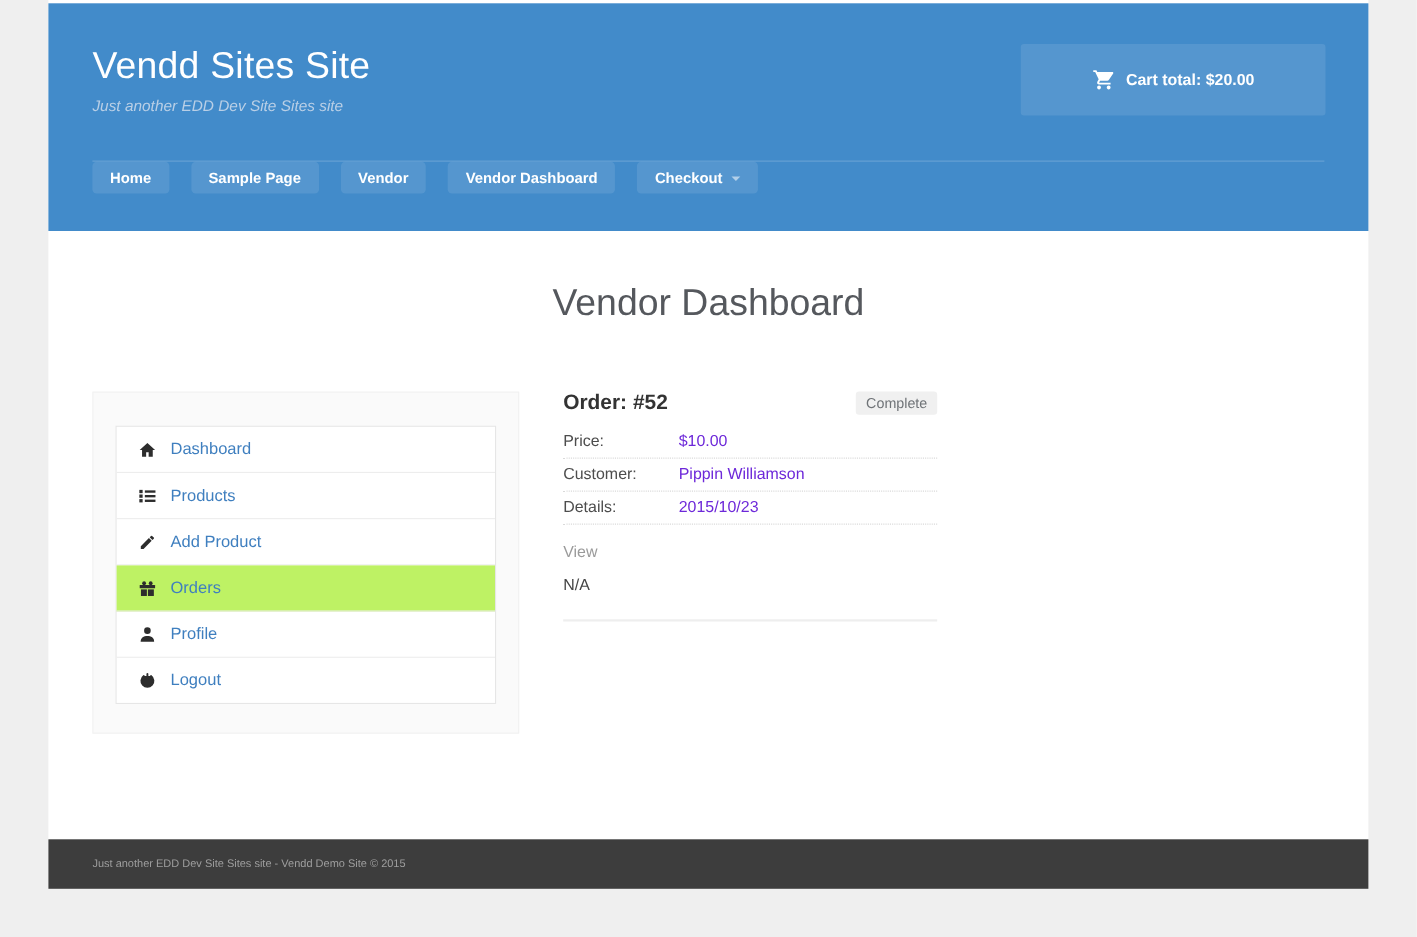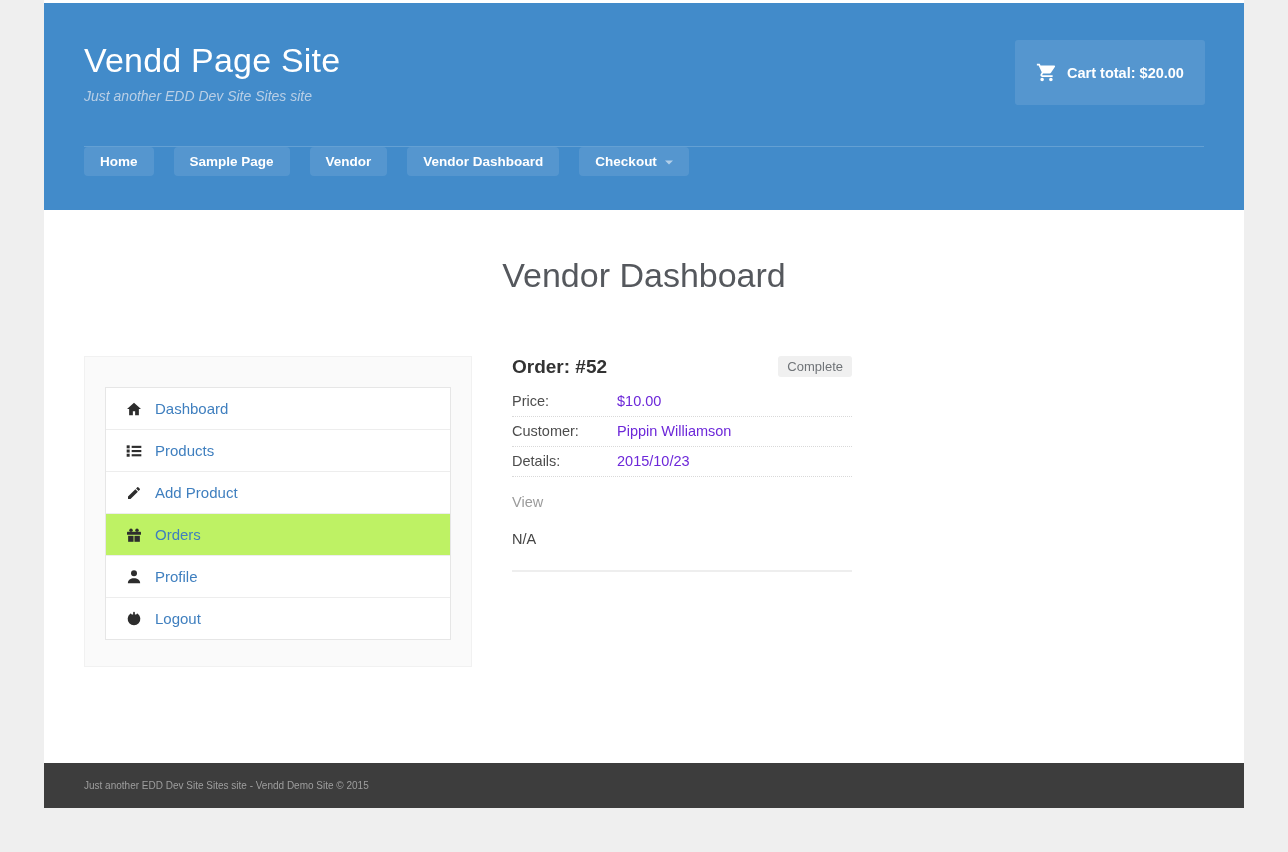--- a/index.html
+++ b/index.html
@@ -33,21 +33,21 @@
   .site-tagline {
     margin-top: 8px;
     font-size: 14px;
     font-style: italic;
     color: #b9cfe6;
   }
   .cart-box {
     position: absolute;
     top: 37px;
     right: 39px;
-    width: 190px;
+    width: 277px;
     height: 65px;
     background: rgba(255,255,255,0.10);
     border-radius: 3px;
     display: flex;
     align-items: center;
     justify-content: center;
     gap: 10px;
     color: #ffffff;
     font-size: 14.5px;
     font-weight: 700;
@@ -166,21 +166,21 @@
   }
   .detail-label { width: 105px; color: #4d4d4d; }
   .detail-value { font-weight: 400; color: #6d28d9; }
   .view-link {
     margin-top: 17px;
     font-size: 14.5px;
     color: #9b9b9b;
     cursor: pointer;
   }
   .na-text {
-    margin-top: 21px;
+    margin-top: 14px;
     font-size: 14.5px;
     color: #444444;
   }
   .order-rule {
     margin-top: 23px;
     border: none;
     border-top: 2px solid #eeeeee;
   }
 
   
@@ -193,21 +193,21 @@
     color: #9e9e9e;
     font-size: 10px;
   }
 </style>
 </head>
 <body>
 
 <div class="page">
 
   <header class="site-header">
-    <h1 class="site-title">Vendd Page Site</h1>
+    <h1 class="site-title">Vendd Sites Site</h1>
     <div class="site-tagline">Just another EDD Dev Site Sites site</div>
 
     <div class="cart-box">
       <span style="display:inline-flex;">
         <svg viewBox="0 0 24 24">
           <path d="M7 18c-1.1 0-2 .9-2 2s.9 2 2 2 2-.9 2-2-.9-2-2-2zM1 2v2h2l3.6 7.59-1.35 2.45C4.52 15.37 5.48 17 7 17h12v-2H7.42c-.14 0-.25-.11-.25-.25l.03-.12L8.1 13h7.45c.75 0 1.41-.41 1.75-1.03L21.7 5.4c.08-.14.12-.31.12-.48 0-.55-.45-1-1-1H5.21L4.27 2H1zm16 16c-1.1 0-2 .9-2 2s.9 2 2 2 2-.9 2-2-.9-2-2-2z"></path>
         </svg>
       </span>
       <span>Cart total: $20.00</span>
     </div>

